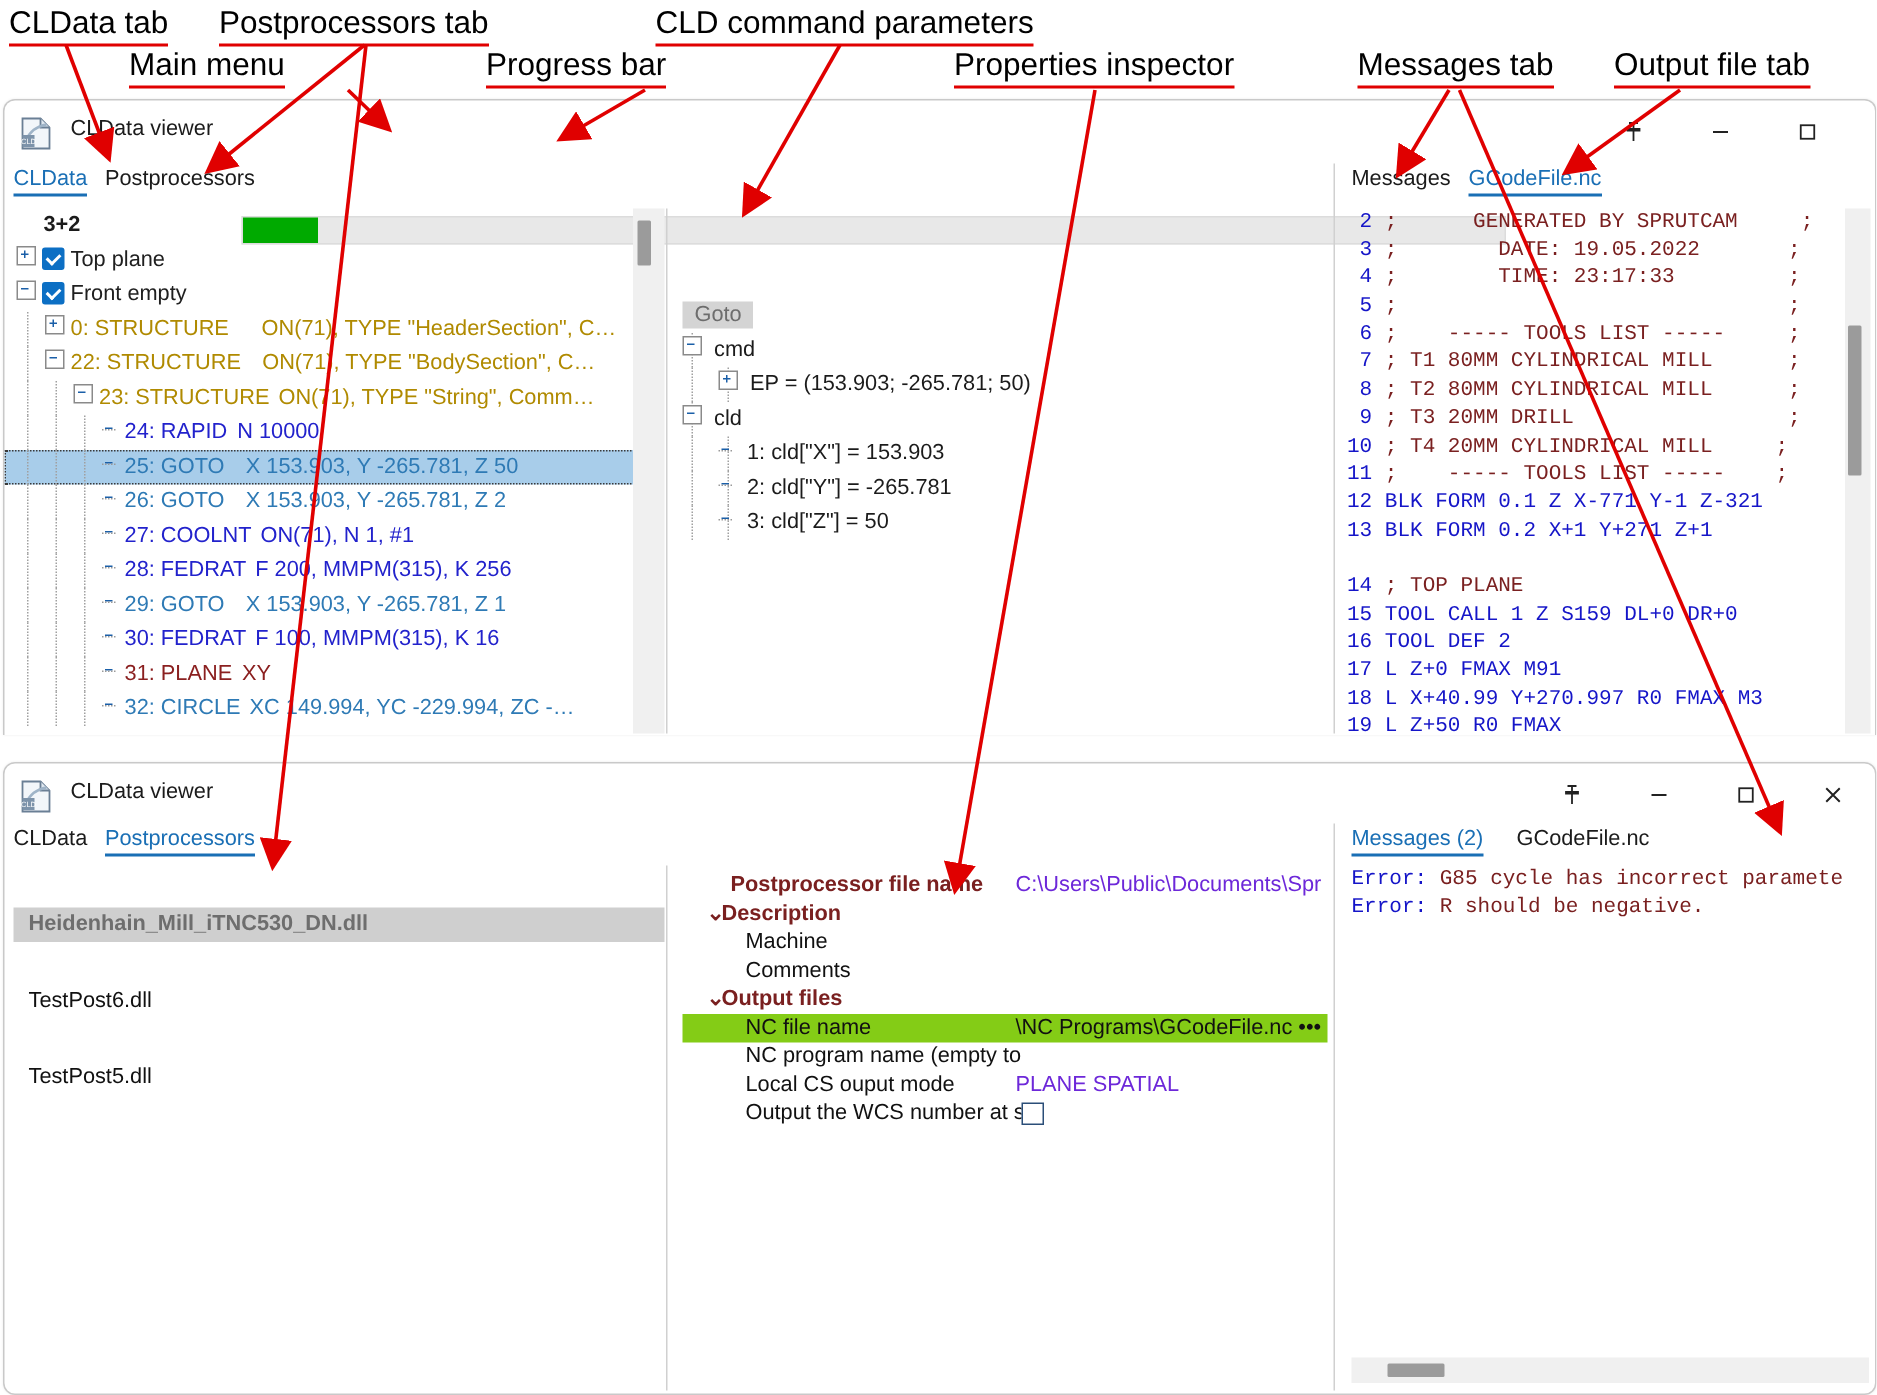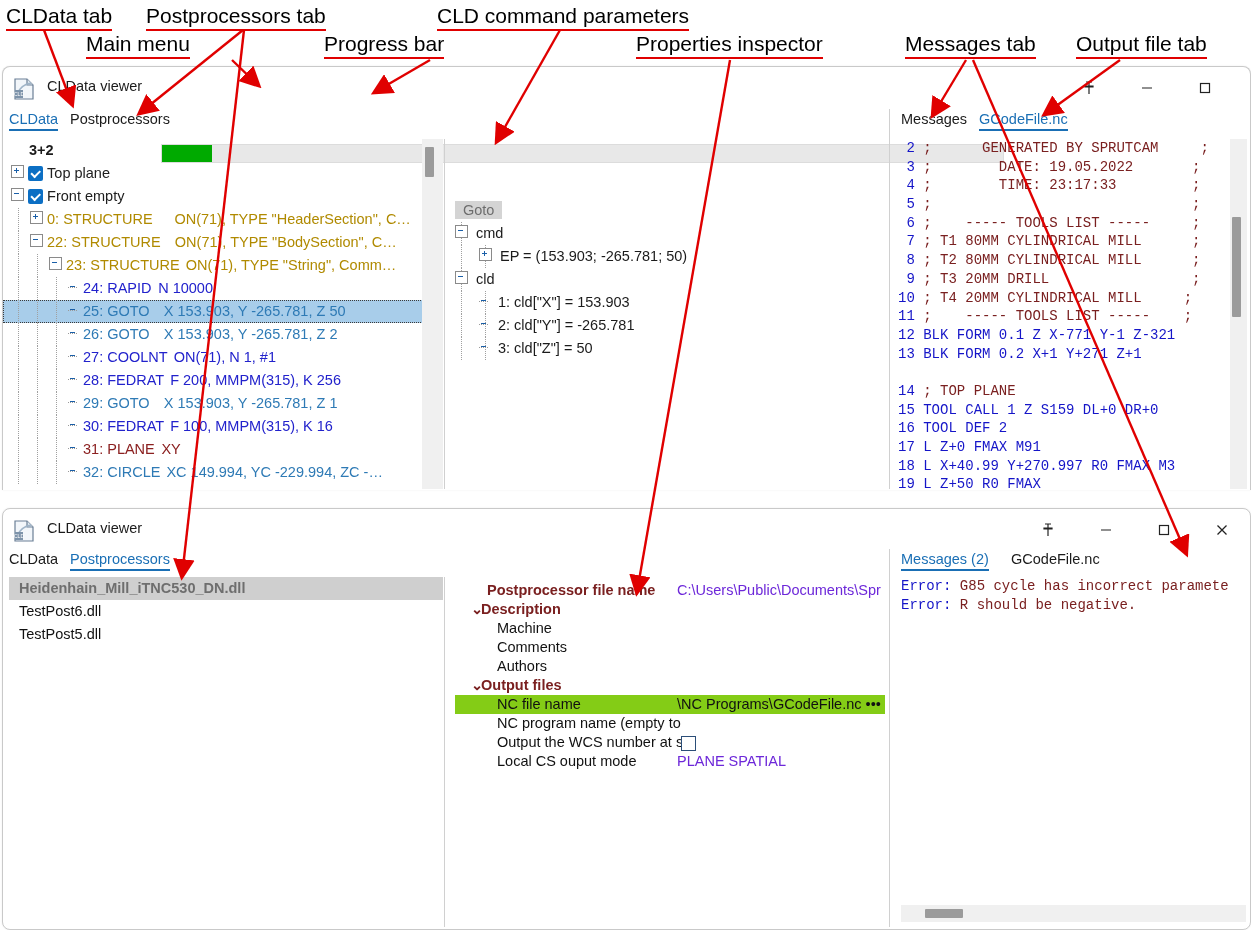--- a/index.html
+++ b/index.html
@@ -60,21 +60,21 @@
 
   
   .gpane{position:absolute;overflow:hidden;}
   .gline{font-family:"Liberation Mono", monospace;font-size:14px;height:18.7px;line-height:18.7px;white-space:pre;}
   .gnum{color:#1515c8;}
   .gtxt{color:#7a2020;}
   .gblue{color:#1515c8;}
 
   
   .pplist{position:absolute;font-size:14.5px;}
-  .pprow{height:23px;line-height:23px;padding-left:10px;color:#111;}
+  .pprow{height:23px;line-height:23px;padding-left:10px;color:#111;margin-top:28px;}
   .pprow.sel{background:#cfcfcf;color:#6e6e6e;font-weight:bold;}
 
   
   .props{position:absolute;font-size:14.5px;}
   .prow2{height:19px;line-height:19px;position:relative;white-space:nowrap;}
   .prow2.hl{background:#84cc16;}
   .pname{position:absolute;left:16px;top:0;}
   .pval{position:absolute;}
   .grp{color:#7a2020;font-weight:bold;}
   .lbl{color:#111;}
@@ -269,39 +269,36 @@
         <div class="prow2">
           <span class="pname"><span class="chev">⌄</span><span class="grp">Description</span></span>
         </div>
         <div class="prow2">
           <span class="pname"><span style="display:inline-block;width:26px;"></span><span class="lbl">Machine</span></span>
         </div>
         <div class="prow2">
           <span class="pname"><span style="display:inline-block;width:26px;"></span><span class="lbl">Comments</span></span>
         </div>
         <div class="prow2">
-          <span class="pname"><span style="display:inline-block;width:26px;"></span><span class="lbl">Authors</span></span>
-        </div>
-        <div class="prow2">
           <span class="pname"><span class="chev">⌄</span><span class="grp">Output files</span></span>
         </div>
         <div class="prow2 hl">
           <span class="pname"><span style="display:inline-block;width:26px;"></span><span class="lbl">NC file name</span></span>
           <span class="pval" style="left:222px;top:0;" class2=""><span class="lbl">\NC Programs\GCodeFile.nc •••</span></span>
         </div>
         <div class="prow2">
           <span class="pname"><span style="display:inline-block;width:26px;"></span><span class="lbl">NC program name (empty to</span></span>
         </div>
         <div class="prow2">
+          <span class="pname"><span style="display:inline-block;width:26px;"></span><span class="lbl">Local CS ouput mode</span></span>
+          <span class="pval" style="left:222px;top:0;" class2="blue"><span class="valblue">PLANE SPATIAL</span></span>
+        </div>
+        <div class="prow2">
           <span class="pname"><span style="display:inline-block;width:26px;"></span><span class="lbl">Output the WCS number at s</span></span>
           <span class="pval" style="left:226px;top:2px;"><span class="chk"></span></span>
-        </div>
-        <div class="prow2">
-          <span class="pname"><span style="display:inline-block;width:26px;"></span><span class="lbl">Local CS ouput mode</span></span>
-          <span class="pval" style="left:222px;top:0;" class2="blue"><span class="valblue">PLANE SPATIAL</span></span>
         </div>
       </div>
   </div>
 
   <div class="gpane" style="left:898px;top:68px;width:345px;height:330px;">
     <div id="msg-rows">
         <div class="errline"><span class="ek">Error:</span><span> G85 cycle has incorrect paramete</span></div>
         <div class="errline"><span class="ek">Error:</span><span> R should be negative.</span></div>
       </div>
   </div>

